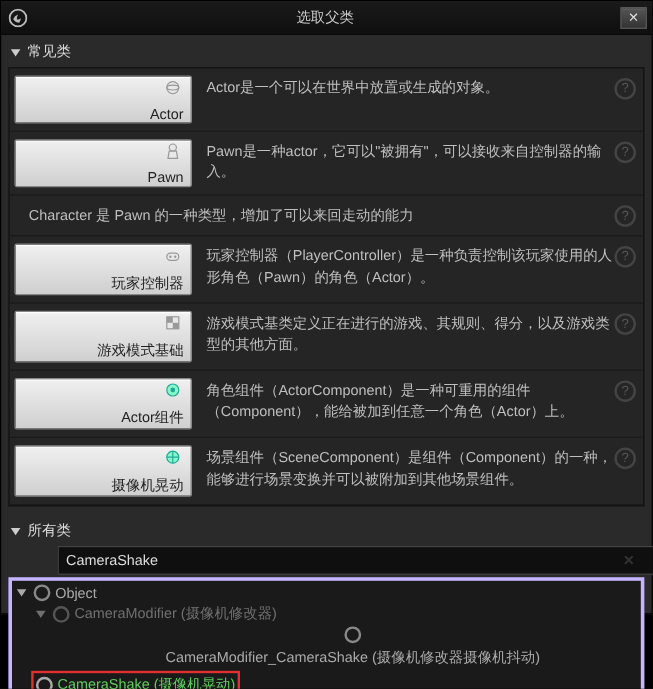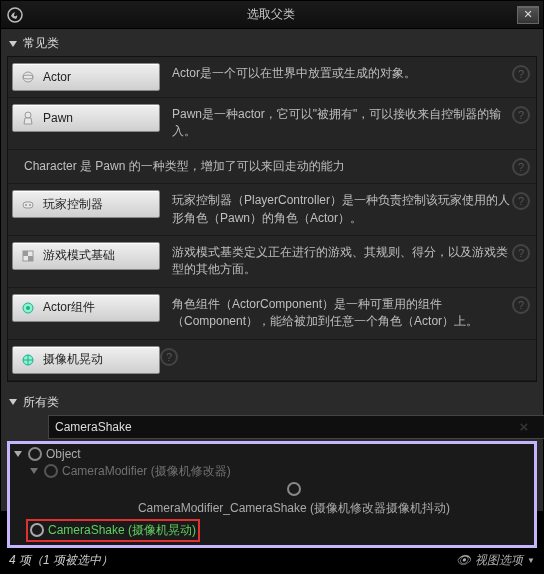--- a/index.html
+++ b/index.html
@@ -65,26 +65,27 @@
   align-items: flex-start;
   padding: 6px 6px 6px 4px;
   border-bottom: 1px solid #1a1a1a;
 }
 .class-btn {
   width: 148px;
   min-height: 28px;
   background: linear-gradient(to bottom, #f0f0f0, #cfcfcf);
   border: 1px solid #888;
   border-radius: 2px;
-  display: flex; align-items: center;
+  display: flex; align-items: flex-end;
   padding: 0 6px;
   gap: 6px;
   color: #222;
   cursor: pointer;
   box-shadow: inset 0 1px 0 #fff;
+  flex-direction: column;
 }
 .class-btn .ico {
   width: 18px; height: 18px;
   display: flex; align-items: center; justify-content: center;
   font-size: 14px;
 }
 .class-desc {
   flex: 1;
   padding: 2px 1px 2px 12px;
   color: #bfbfbf;
@@ -294,20 +295,21 @@
       <div class="class-row">
         <div class="class-btn">
           <span class="ico">
               <svg width="16" height="16" viewBox="0 0 16 16">
                 <circle cx="8" cy="8" r="5" fill="#88f8c8" stroke="#2a9"></circle>
                 <path d="M8 3 L8 13 M3 8 L13 8" stroke="#2a9"></path>
               </svg>
             </span>
           <span>摄像机晃动</span>
         </div>
+        <div class="class-desc">场景组件（SceneComponent）是组件（Component）的一种，能够进行场景变换并可以被附加到其他场景组件。</div>
         <div class="help-ico">?</div>
       </div>
 
     </div>
 
     <div class="all-section">
       <div class="section-header">
         <div class="tri"></div>
         <span>所有类</span>
       </div>

